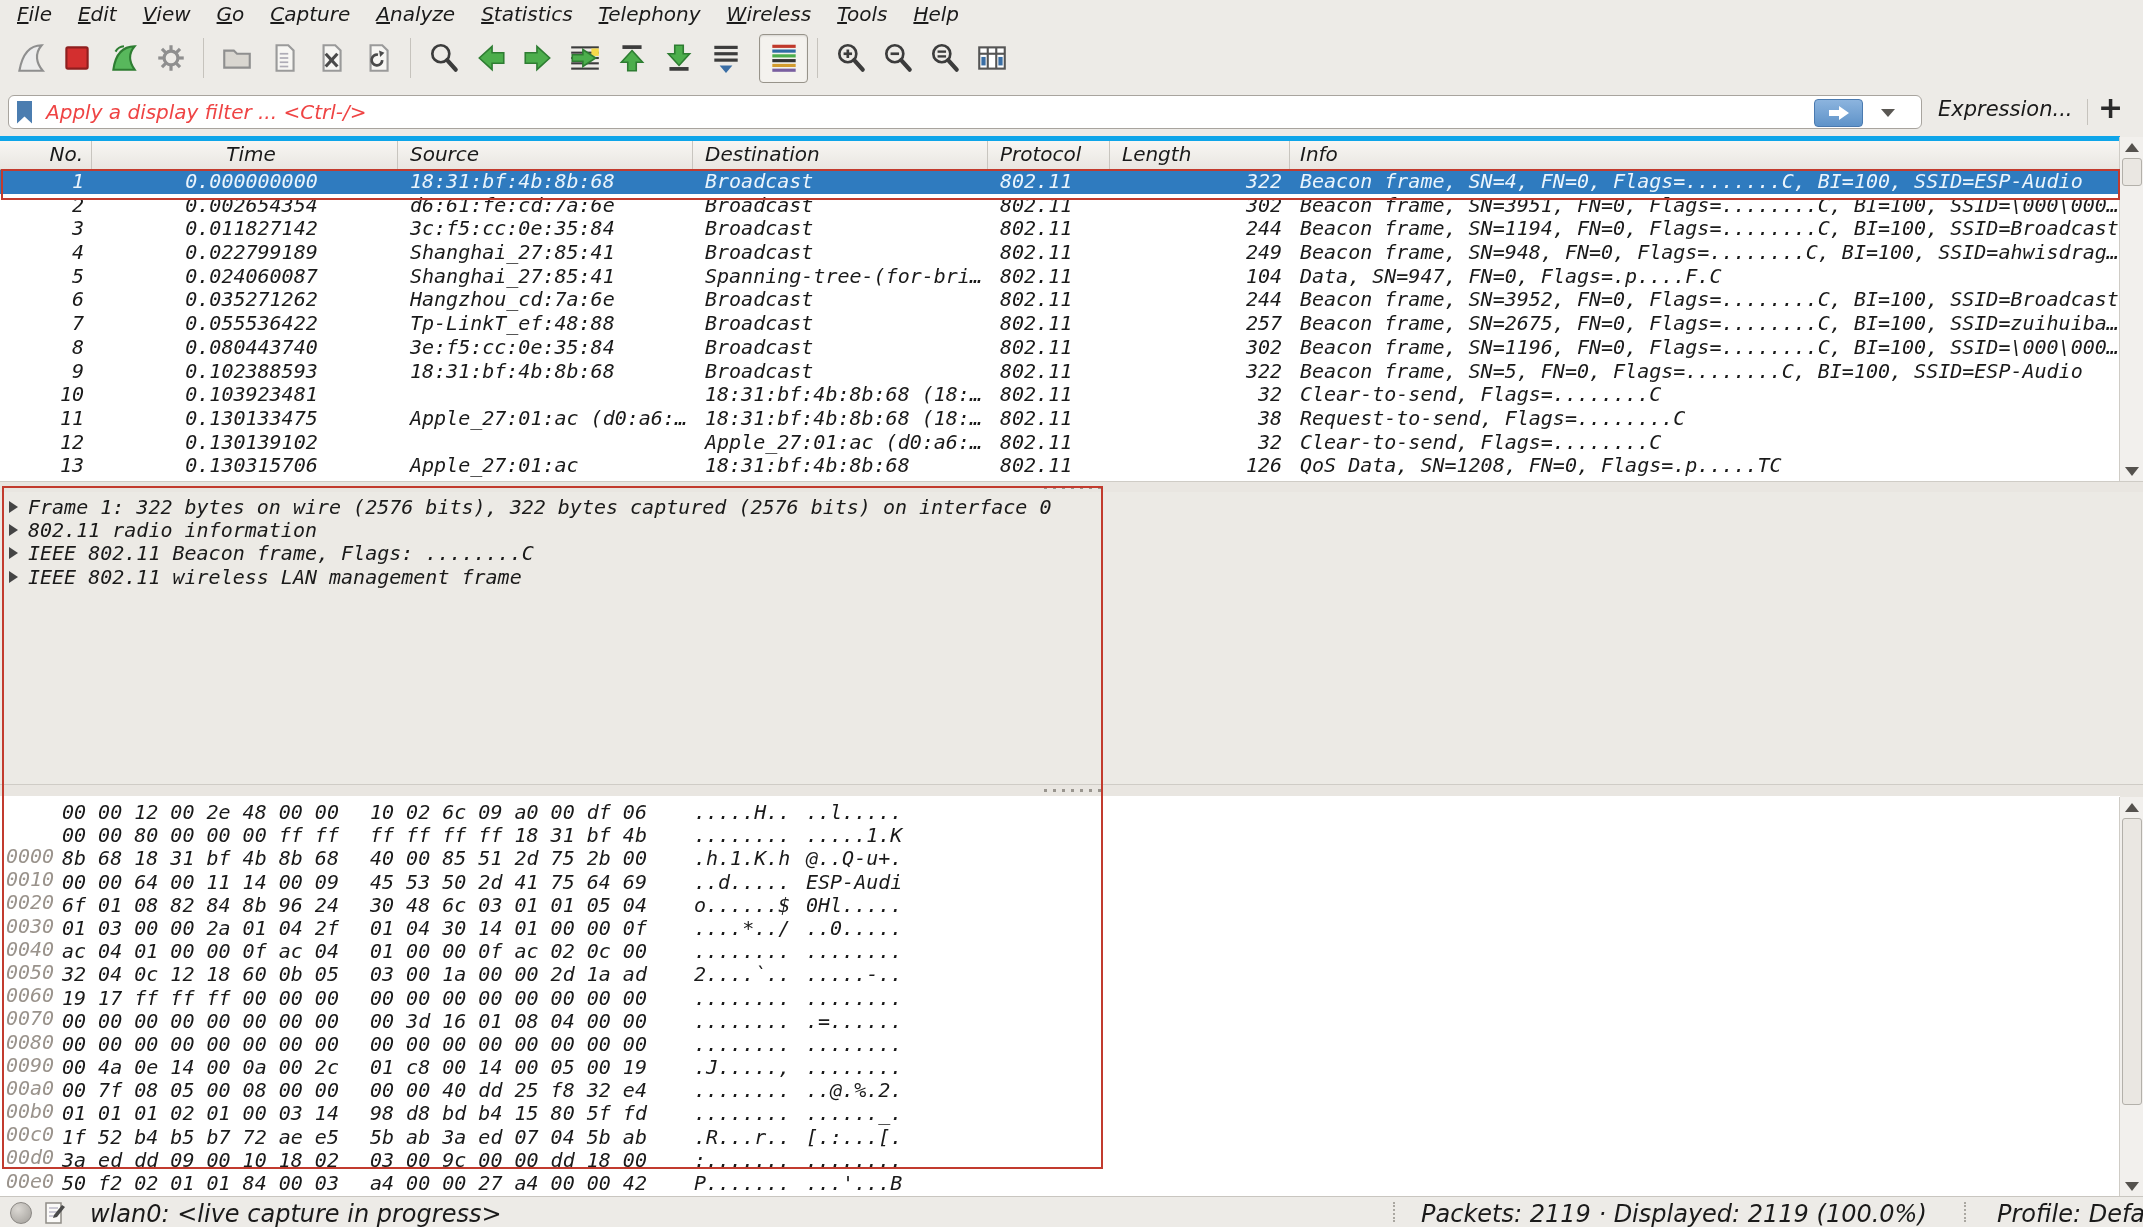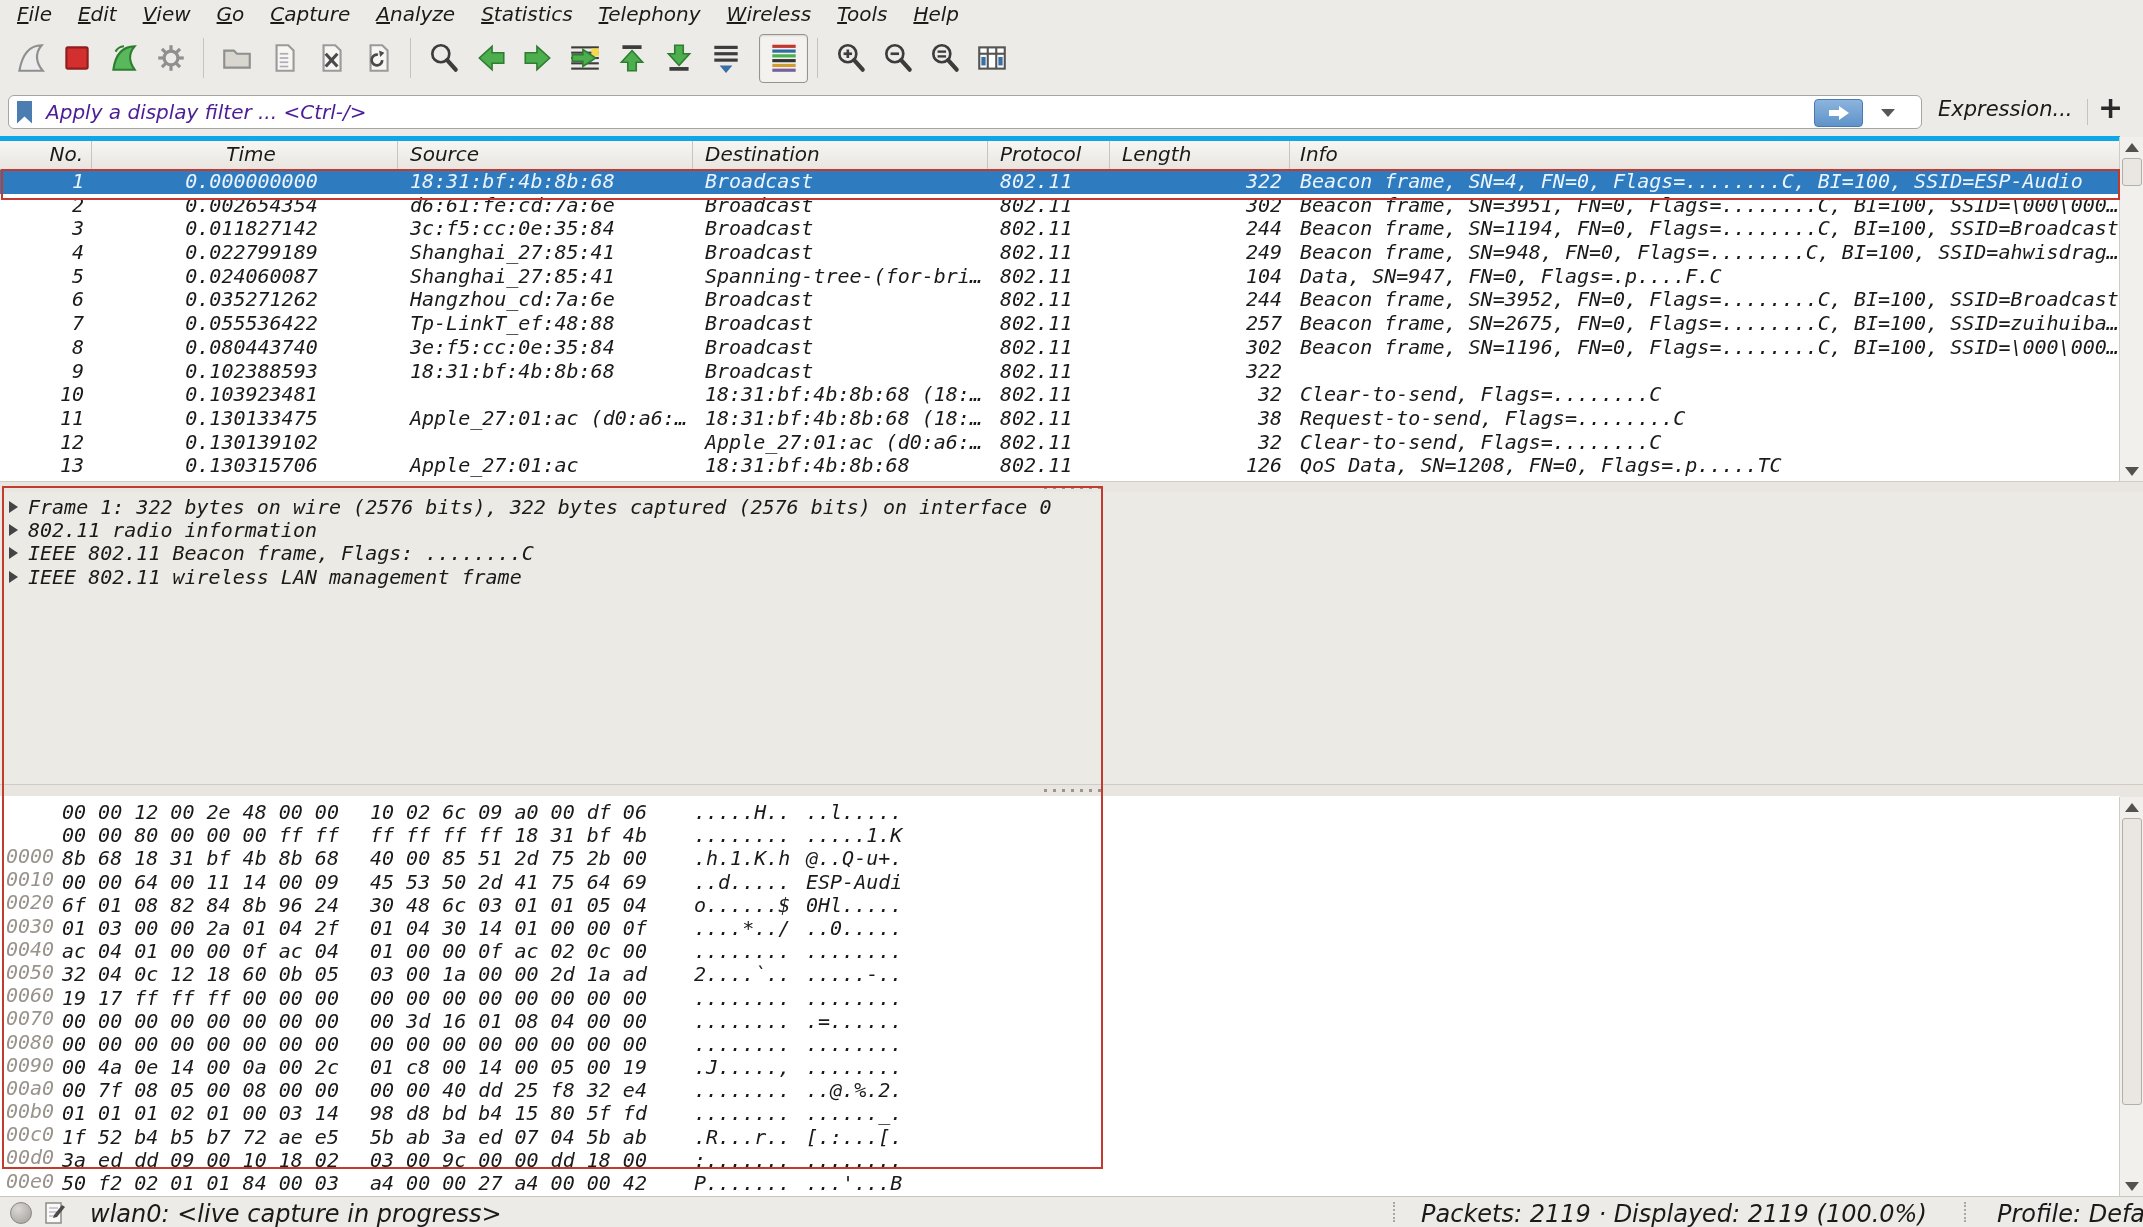--- a/index.html
+++ b/index.html
@@ -17,21 +17,21 @@
   .tbtn.active{border:1px solid #97938a;border-radius:4px;background:#f4f2ee;box-shadow:inset 0 1px 2px rgba(0,0,0,.12);}
   .tsep{width:1px;height:40px;background:#c6c3bd;margin:0 9px;flex:0 0 auto;}
   .tgap{width:10px;flex:0 0 auto;}
 
   
   .filterbar{position:absolute;top:88px;left:0;right:0;height:48px;}
   .filter-input{position:absolute;left:8px;top:7px;width:1912px;height:32px;background:#fff;
       border:1px solid #a8a49e;border-radius:6px;display:flex;align-items:center;}
   .bookmark{width:15px;height:23px;margin-left:8px;background:#4b7db0;
       clip-path:polygon(0 0,100% 0,100% 100%,50% 70%,0 100%);}
-  .filter-placeholder{margin-left:14px;color:#4c1d95;font-size:20px;white-space:nowrap;}
+  .filter-placeholder{margin-left:14px;color:#ef4444;font-size:20px;white-space:nowrap;}
   .apply-btn{position:absolute;right:58px;top:3px;width:47px;height:26px;border-radius:4px;
       background:linear-gradient(#8cb4de,#5f93c9);border:1px solid #4a7ab0;
       display:flex;align-items:center;justify-content:center;}
   .apply-caret{position:absolute;right:26px;top:13px;width:0;height:0;
       border-left:7px solid transparent;border-right:7px solid transparent;border-top:8px solid #5a5753;}
   .expr{position:absolute;left:1938px;top:9px;font-size:21px;}
   .fsep{position:absolute;left:2087px;top:11px;width:1px;height:26px;background:#c6c3bd;}
   .plus{position:absolute;left:2098px;top:2px;font-size:30px;font-weight:bold;color:#2a2a2a;}
 
   
@@ -392,20 +392,21 @@
           <span class="c-info">Beacon frame, SN=1196, FN=0, Flags=........C, BI=100, SSID=\000\000…</span>
         </div>
 
         <div class="lrow grid7">
           <span class="c-no">9</span>
           <span class="c-time">0.102388593</span>
           <span class="c-src">18:31:bf:4b:8b:68</span>
           <span class="c-dst">Broadcast</span>
           <span class="c-proto">802.11</span>
           <span class="c-len">322</span>
+          <span class="c-info">Beacon frame, SN=5, FN=0, Flags=........C, BI=100, SSID=ESP-Audio</span>
         </div>
 
         <div class="lrow grid7">
           <span class="c-no">10</span>
           <span class="c-time">0.103923481</span>
           <span class="c-src"></span>
           <span class="c-dst">18:31:bf:4b:8b:68 (18:…</span>
           <span class="c-proto">802.11</span>
           <span class="c-len">32</span>
           <span class="c-info">Clear-to-send, Flags=........C</span>

